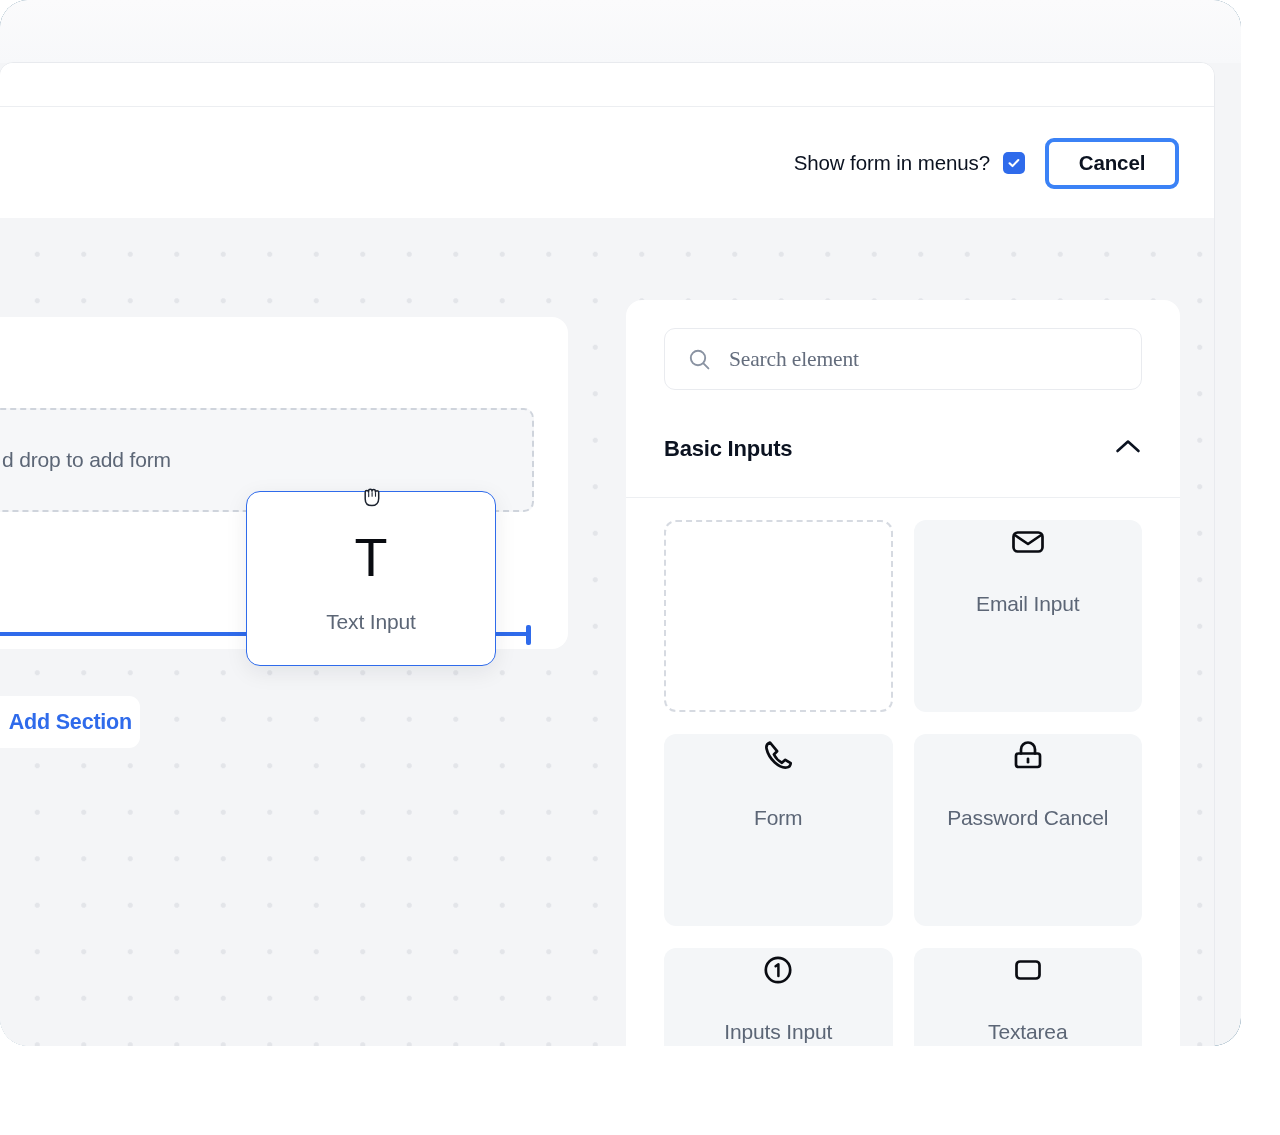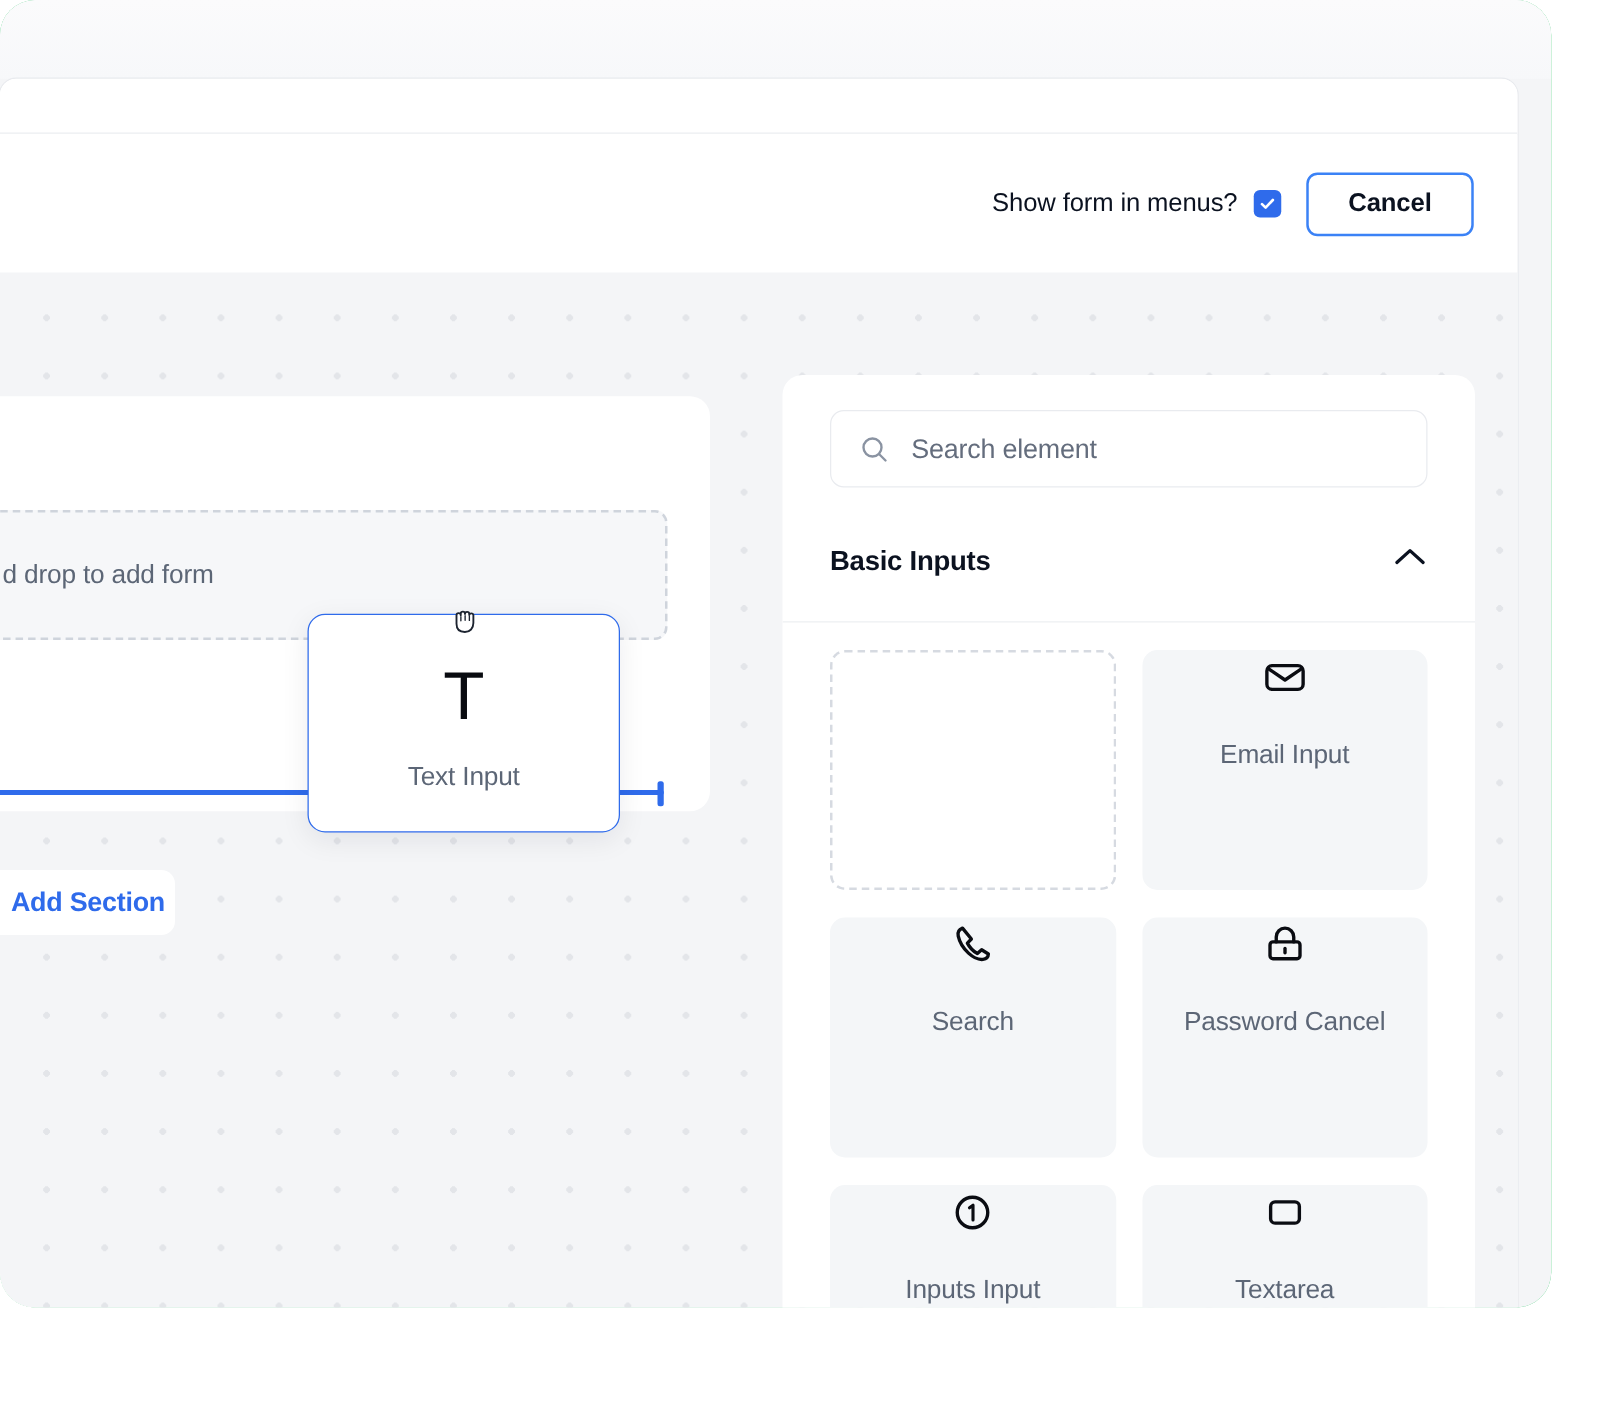--- a/index.html
+++ b/index.html
@@ -19,21 +19,21 @@
     height: 1135px;
     background: #ffffff;
   }
 
   .outer-shell {
     position: absolute;
     left: 0px;
     top: 0px;
     width: 1241px;
     height: 1046px;
-    background: #22c55e;
+    background: #0c4a6e;
     border-radius: 28px;
     overflow: hidden;
   }
 
   
   .dot-backdrop {
     position: absolute;
     inset: 0;
     background-color: #f4f5f7;
     background-image: radial-gradient(circle, #e3e5e9 2.6px, transparent 2.8px);
@@ -107,21 +107,21 @@
     border: none;
     cursor: pointer;
     font-family: inherit;
     white-space: nowrap;
   }
   .btn-cancel {
     width: 134px;
     height: 51px;
     border-radius: 9px;
     background: #ffffff;
-    border: 2px solid #3b82f6;
+    border: 4px solid #3b82f6;
     color: #0b1220;
     font-size: 20.5px;
     font-weight: 700;
     letter-spacing: -0.1px;
   }
   .btn-save {
     width: 136px;
     height: 51px;
     border-radius: 9px;
     background: #2f6beb;
@@ -281,20 +281,21 @@
 
   .search-box {
     height: 62px;
     border: 1px solid #e9ebef;
     border-radius: 11px;
     background: #ffffff;
     display: flex;
     align-items: center;
     gap: 17px;
     padding: 0 22px;
+    font-family: Liberation Serif, serif;
   }
   .search-box svg { flex: none; display: block; }
   .search-input {
     border: none;
     outline: none;
     background: transparent;
     font-family: inherit;
     font-size: 21.5px;
     color: #0b1220;
     letter-spacing: -0.15px;
@@ -464,21 +465,21 @@
             </div>
 
             <div class="element-tile">
               <span class="tile-icon">
                 <svg width="42" height="42" viewBox="0 0 42 42" aria-hidden="true">
                   <path d="M13.0 7.5 c-2.8 1.1-4.1 3.4-3.4 6.4 1.1 5.0 4.3 10.0 8.2 13.6
                            3.6 3.3 8.0 5.4 11.6 5.0 2.6-0.3 4.2-2.0 4.3-4.3
                            l-5.4-3.4 -3.4 3.0 c-3.0-1.6-6.3-5.0-8.0-8.3 l3.2-3.3 z" fill="none" stroke="#0a0c12" stroke-width="2.7" stroke-linecap="round" stroke-linejoin="round"></path>
                 </svg>
               </span>
-              <span class="tile-label">Search</span>
+              <span class="tile-label">Form</span>
             </div>
 
             <div class="element-tile">
               <span class="tile-icon">
                 <svg width="42" height="42" viewBox="0 0 42 42" aria-hidden="true">
                   <rect x="9" y="18.5" width="24" height="13.5" rx="2.4" fill="none" stroke="#0a0c12" stroke-width="2.7"></rect>
                   <path d="M14 18.5 v-4.0 a7 7 0 0 1 14 0 v4.0" fill="none" stroke="#0a0c12" stroke-width="2.7" stroke-linecap="round"></path>
                   <line x1="21" y1="23.8" x2="21" y2="27.2" stroke="#0a0c12" stroke-width="2.7" stroke-linecap="round"></line>
                 </svg>
               </span>

